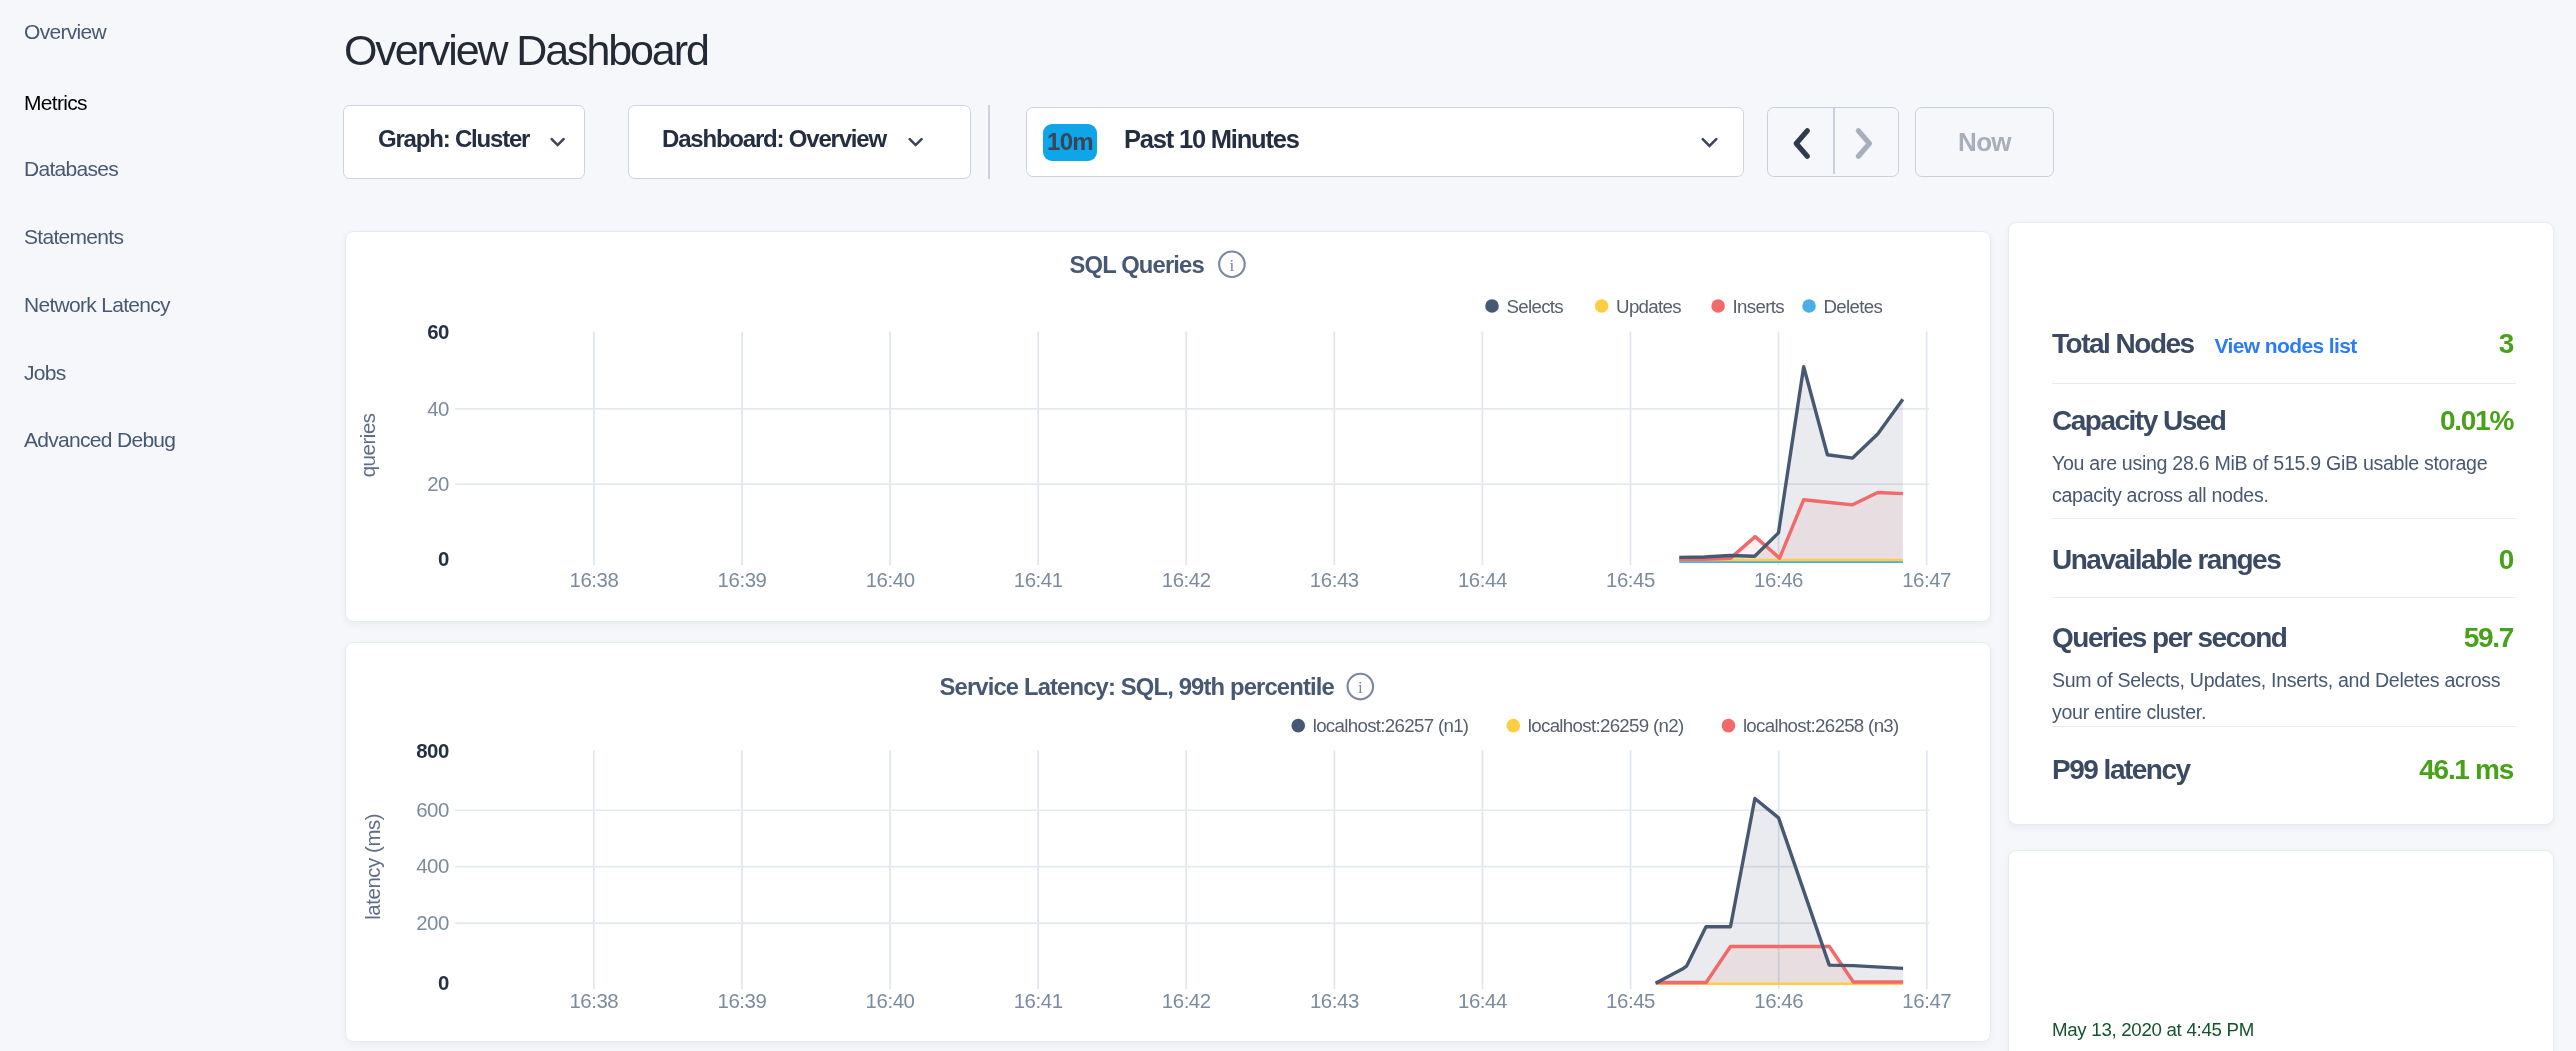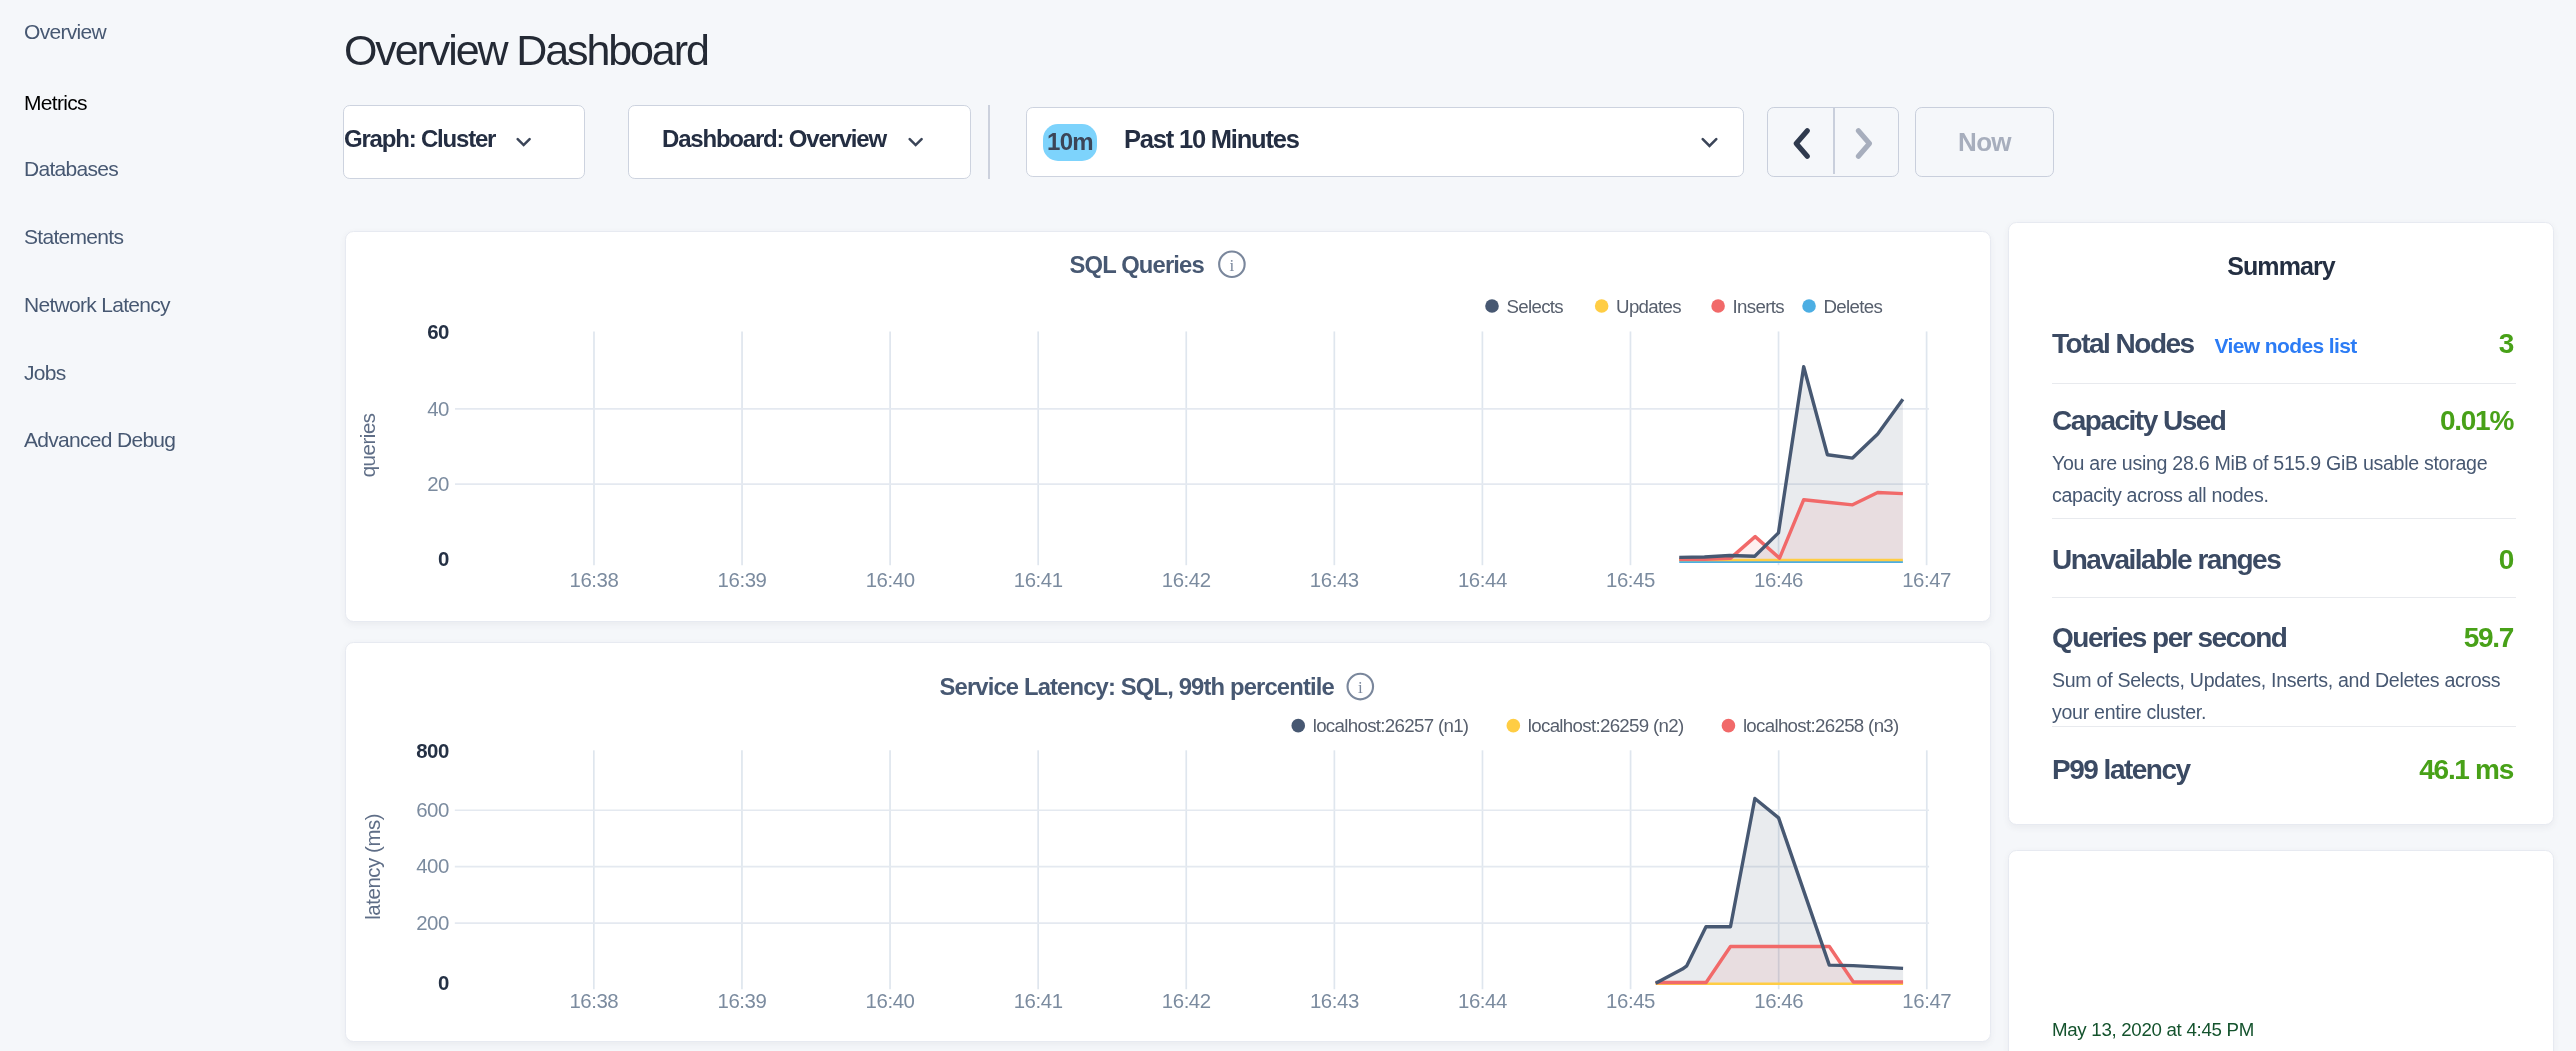--- a/index.html
+++ b/index.html
@@ -29,36 +29,36 @@
 <div class="nav-item" style="top:19.6px;">Overview</div>
 <div class="nav-item active" style="top:91px;">Metrics</div>
 <div class="nav-item" style="top:157px;">Databases</div>
 <div class="nav-item" style="top:225px;">Statements</div>
 <div class="nav-item" style="top:293px;">Network Latency</div>
 <div class="nav-item" style="top:361px;">Jobs</div>
 <div class="nav-item" style="top:428px;">Advanced Debug</div>
 
 <div class="page-title">Overview Dashboard</div>
 
-<div class="btn" style="left:343px; top:105px; width:242px; height:74px; ">
+<div class="btn" style="left:343px; top:105px; width:242px; height:74px; padding-left:34px;">
   <span class="lbl">Graph: Cluster</span>
   <svg width="15.3" height="10.2" viewBox="0 0 18 12" style="margin-left:20.4px;">
       <path d="M2 2.5 L9 9.5 L16 2.5" fill="none" stroke="#3b4558" stroke-width="3" stroke-linecap="round"></path>
     </svg>
 </div>
 <div class="btn" style="left:628px; top:105px; width:343px; height:74px; padding-left:33px;">
   <span class="lbl">Dashboard: Overview</span>
   <svg width="15.3" height="10.2" viewBox="0 0 18 12" style="margin-left:22px;">
       <path d="M2 2.5 L9 9.5 L16 2.5" fill="none" stroke="#3b4558" stroke-width="3" stroke-linecap="round"></path>
     </svg>
 </div>
 <div class="abs" style="left:988px; top:105px; width:1.7px; height:74px; background:#ccd1dd;"></div>
 
 <div class="btn" style="left:1026px; top:107px; width:718px; height:70px; padding-left:16px;">
-  <span style="background:#7dd3fc; border-radius:15px; width:54px; height:37px; display:flex; align-items:center; justify-content:center; font-weight:bold; font-size:24px; letter-spacing:-0.7px; color:#3b4558;">10m</span>
+  <span style="background:#0ea5e9; border-radius:9px; width:54px; height:37px; display:flex; align-items:center; justify-content:center; font-weight:bold; font-size:24px; letter-spacing:-0.7px; color:#3b4558;">10m</span>
   <span class="lbl" style="margin-left:27px; font-size:25.5px;">Past 10 Minutes</span>
   <svg width="17" height="11" viewBox="0 0 20 13" style="position:absolute; right:25.5px;">
       <path d="M2 2.5 L10 10.5 L18 2.5" fill="none" stroke="#3b4558" stroke-width="3" stroke-linecap="round"></path>
     </svg>
 </div>
 <div class="ghost" style="left:1767px; top:107px; width:132px; height:70px;">
   <div style="position:absolute; left:65px; top:0; width:1.7px; height:66px; background:#c9cfdc;"></div>
   <svg width="18.7" height="31" viewBox="0 0 22 36" style="position:absolute; left:24px; top:19.6px;">
       <path d="M18 3 L5 18 L18 33" fill="none" stroke="#2f3a4e" stroke-width="6" stroke-linecap="round" stroke-linejoin="round"></path>
     </svg>
@@ -160,21 +160,20 @@
       <text x="1859.3" y="429" text-anchor="middle" font-size="24" fill="#7b8b9f" letter-spacing="-0.5">16:47</text>
       <path d="M1540.4,399 L1599.8,399 L1628.4,356.7 L1744.7,356.7 L1772.9,398.5 L1831.4,398.5 L1831.4,400 L1540.4,400 Z" fill="rgba(241,105,105,0.10)" stroke="none"></path>
       <path d="M1540.4,400 L1571.8,383.3 L1577,379.5 L1599.6,333.5 L1628.4,333.5 L1657.1,182.6 L1685,205.5 L1744.6,378.7 L1772.9,379.2 L1831.4,382.5 L1831.4,400 L1540.4,400 Z" fill="rgba(71,88,114,0.12)" stroke="none"></path>
       <path d="M1540.4,400.5 L1831.4,400.5" fill="none" stroke="#ffcd44" stroke-width="3" stroke-linejoin="round"></path>
       <path d="M1540.4,399 L1599.8,399 L1628.4,356.7 L1744.7,356.7 L1772.9,398.5 L1831.4,398.5" fill="none" stroke="#f16969" stroke-width="4" stroke-linejoin="round"></path>
       <path d="M1540.4,400 L1571.8,383.3 L1577,379.5 L1599.6,333.5 L1628.4,333.5 L1657.1,182.6 L1685,205.5 L1744.6,378.7 L1772.9,379.2 L1831.4,382.5" fill="none" stroke="#475872" stroke-width="4" stroke-linejoin="round"></path>
     </svg>
 </div>
 
 <div class="card" style="left:2008px; top:222px; width:546px; height:603px;">
-  <div class="sum-head abs" style="top:29px; left:0; width:100%;">Summary</div>
 
   <div class="abs" style="left:43px; top:105px; width:461px;">
     <span class="srow-label">Total Nodes</span>
     <span style="font-weight:bold; font-size:21px; letter-spacing:-0.6px; color:#2c7cf5; margin-left:17px;">View nodes list</span>
     <span class="srow-value" style="position:absolute; right:0; top:0;">3</span>
   </div>
   <div class="sdivider" style="top:160px; left:43px; width:464px;"></div>
 
   <div class="abs" style="left:43px; top:182px; width:461px;">
     <span class="srow-label">Capacity Used</span>

